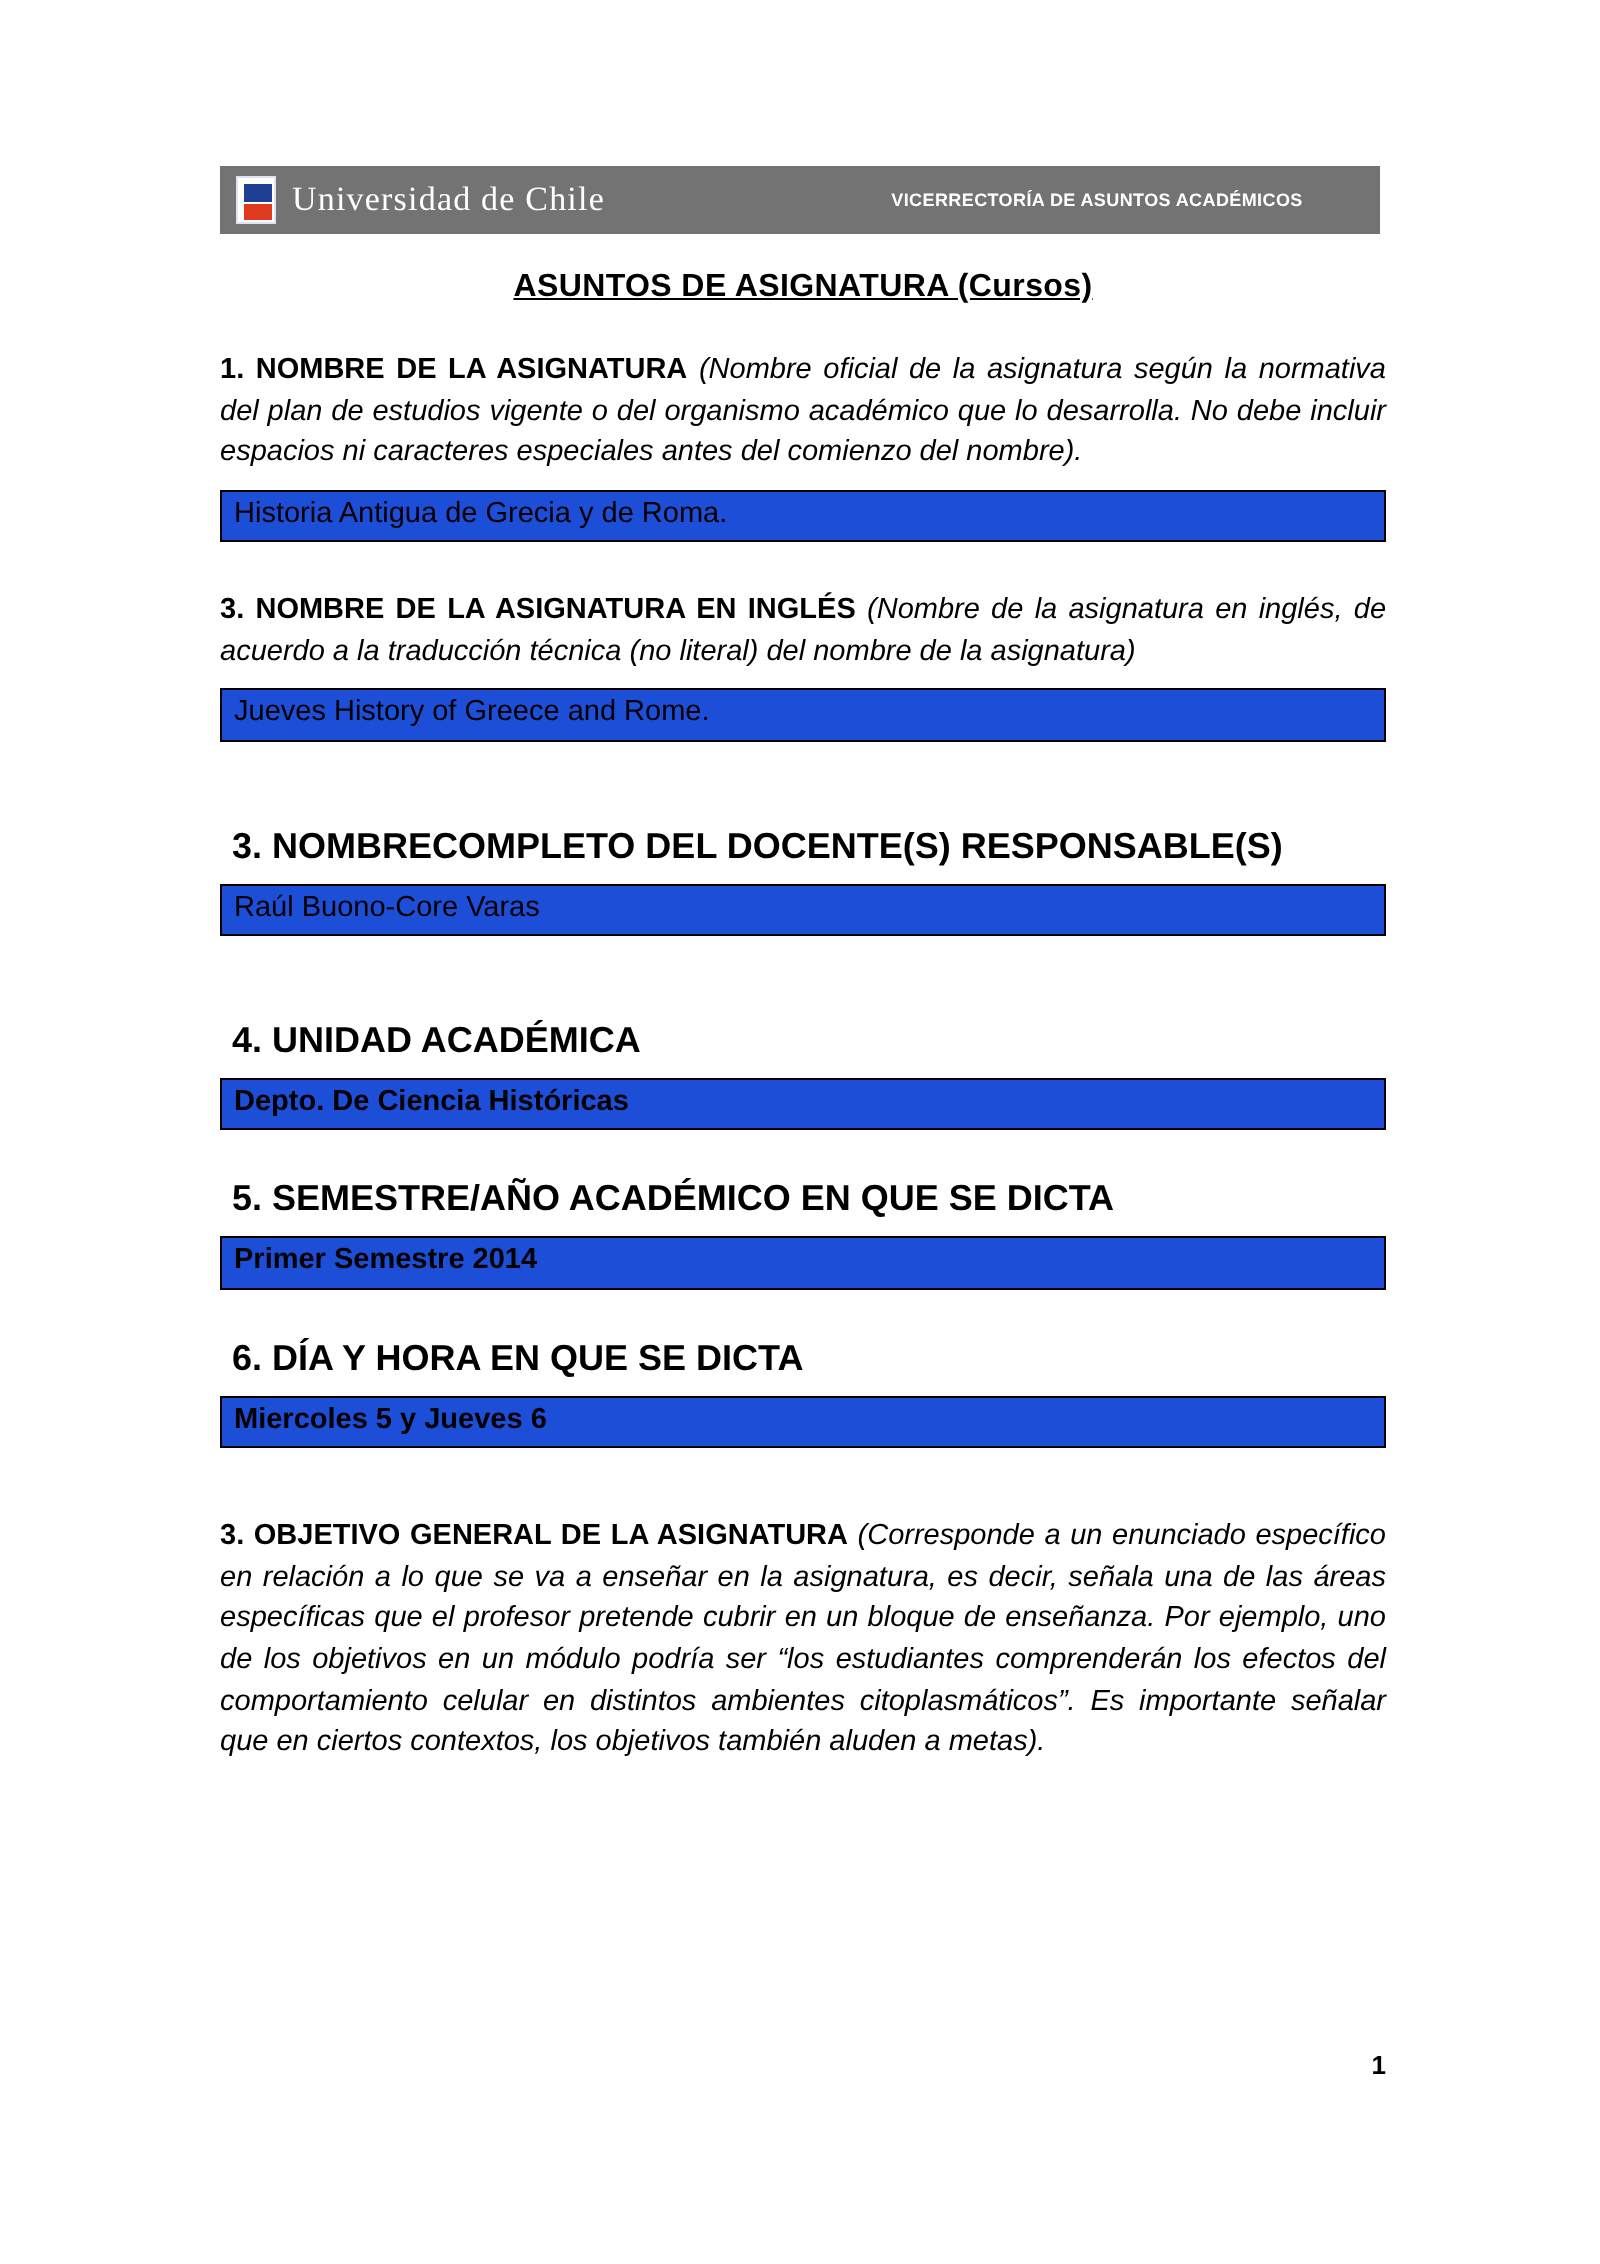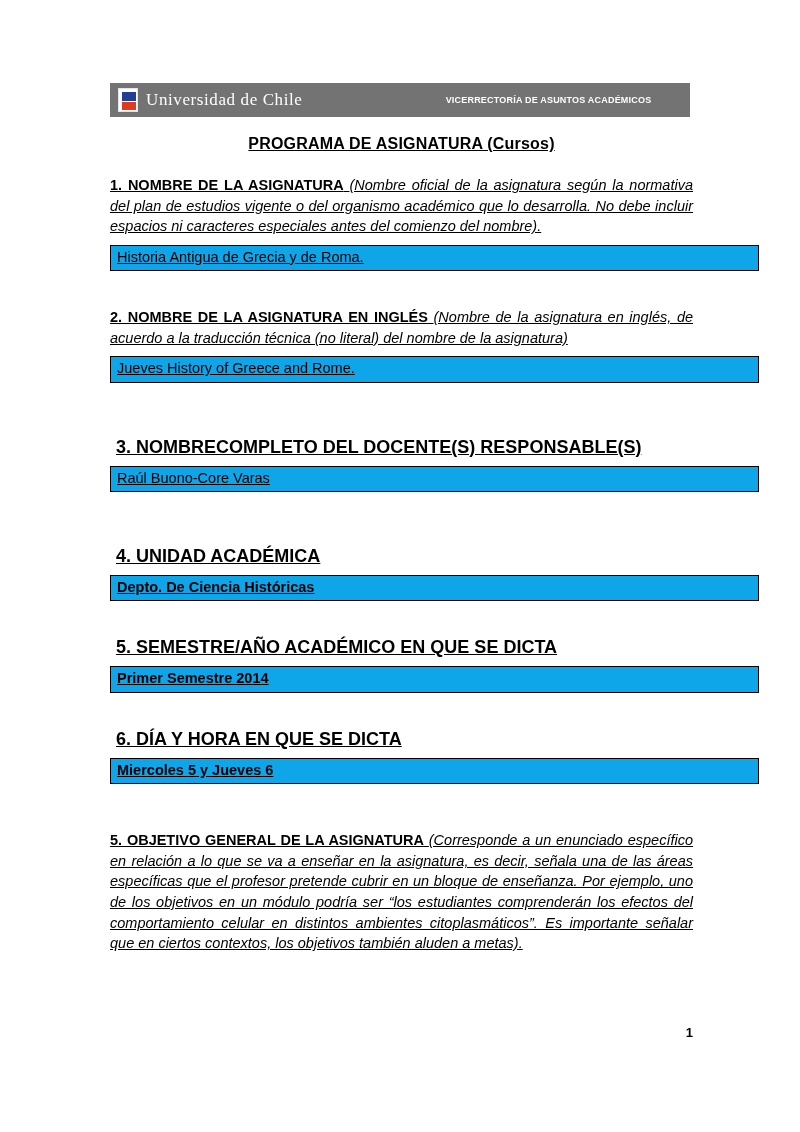--- a/index.html
+++ b/index.html
@@ -97,46 +97,45 @@
   .doc-title {
     text-align: center;
     font-size: 16px;
     font-weight: bold;
     text-decoration: underline;
     margin: 0 0 22px 0;
     letter-spacing: 0.2px;
   }
 
   .section {
-    margin: 0 0 24px 0;
-    text-decoration: underline;
+    margin: 0 0 12px 0;
   }
   .section-para {
     font-size: 14.5px;
     line-height: 1.42;
     text-align: justify;
     margin: 0;
   }
   .section-head {
     font-weight: bold;
   }
   .section-note {
     font-style: italic;
   }
 
   .field-box {
     border: 1px solid #000000;
     box-sizing: border-box;
-    width: 649px;
+    width: 583px;
     min-height: 24px;
     padding: 3px 6px 4px 6px;
     font-size: 14.5px;
     line-height: 1.2;
     margin: 8px 0 0 0;
-    background: #0ea5e9;
+    background: #1d4ed8;
   }
   .field-box.bold {
     font-weight: bold;
   }
 
   .gap-sm { height: 12px; }
   .gap-md { height: 22px; }
   .gap-lg { height: 30px; }
 
   .head-line {
@@ -163,35 +162,35 @@
   <div class="banner">
     <div class="banner-left">
       <div class="crest"></div>
       <div class="banner-univ">Universidad de Chile</div>
     </div>
     <div class="banner-right">VICERRECTORÍA DE ASUNTOS ACADÉMICOS</div>
   </div>
 
   <div class="doc">
 
-    <h1 class="doc-title">PROGRAMA DE ASIGNATURA (Cursos)</h1>
+    <h1 class="doc-title">ASUNTOS DE ASIGNATURA (Cursos)</h1>
 
     <div class="section">
       <p class="section-para">
         <span class="section-head">1. NOMBRE DE LA ASIGNATURA</span>
         <span class="section-note">(Nombre oficial de la asignatura según la normativa del plan de estudios vigente o del organismo académico que lo desarrolla. No debe incluir espacios ni caracteres especiales antes del comienzo del nombre).</span>
       </p>
       <div class="field-box">Historia Antigua de Grecia y de Roma.</div>
     </div>
 
     <div class="gap-sm"></div>
 
     <div class="section">
       <p class="section-para">
-        <span class="section-head">2. NOMBRE DE LA ASIGNATURA EN INGLÉS</span>
+        <span class="section-head">3. NOMBRE DE LA ASIGNATURA EN INGLÉS</span>
         <span class="section-note">(Nombre de la asignatura en inglés, de acuerdo a la traducción técnica (no literal) del nombre de la asignatura)</span>
       </p>
       <div class="field-box">Jueves History of Greece and Rome.</div>
     </div>
 
     <div class="gap-lg"></div>
 
     <div class="section">
       <p class="head-line indent">3. NOMBRECOMPLETO DEL DOCENTE(S) RESPONSABLE(S)</p>
       <div class="field-box">Raúl Buono-Core Varas</div>
@@ -215,21 +214,21 @@
 
     <div class="section">
       <p class="head-line indent">6. DÍA Y HORA EN QUE SE DICTA</p>
       <div class="field-box bold">Miercoles 5  y Jueves 6</div>
     </div>
 
     <div class="gap-md"></div>
 
     <div class="section">
       <p class="section-para">
-        <span class="section-head">5. OBJETIVO GENERAL DE LA ASIGNATURA</span>
+        <span class="section-head">3. OBJETIVO GENERAL DE LA ASIGNATURA</span>
         <span class="section-note">(Corresponde a un enunciado específico en relación a lo que se va a enseñar en la asignatura, es decir, señala una de las áreas específicas que el profesor pretende cubrir en un bloque de enseñanza. Por ejemplo, uno de los objetivos en un módulo podría ser “los estudiantes comprenderán los efectos del comportamiento celular en distintos ambientes citoplasmáticos”. Es importante señalar que en ciertos contextos, los objetivos también aluden a metas).</span>
       </p>
     </div>
 
   </div>
 
   <div class="page-number">1</div>
 
 </div>
 

